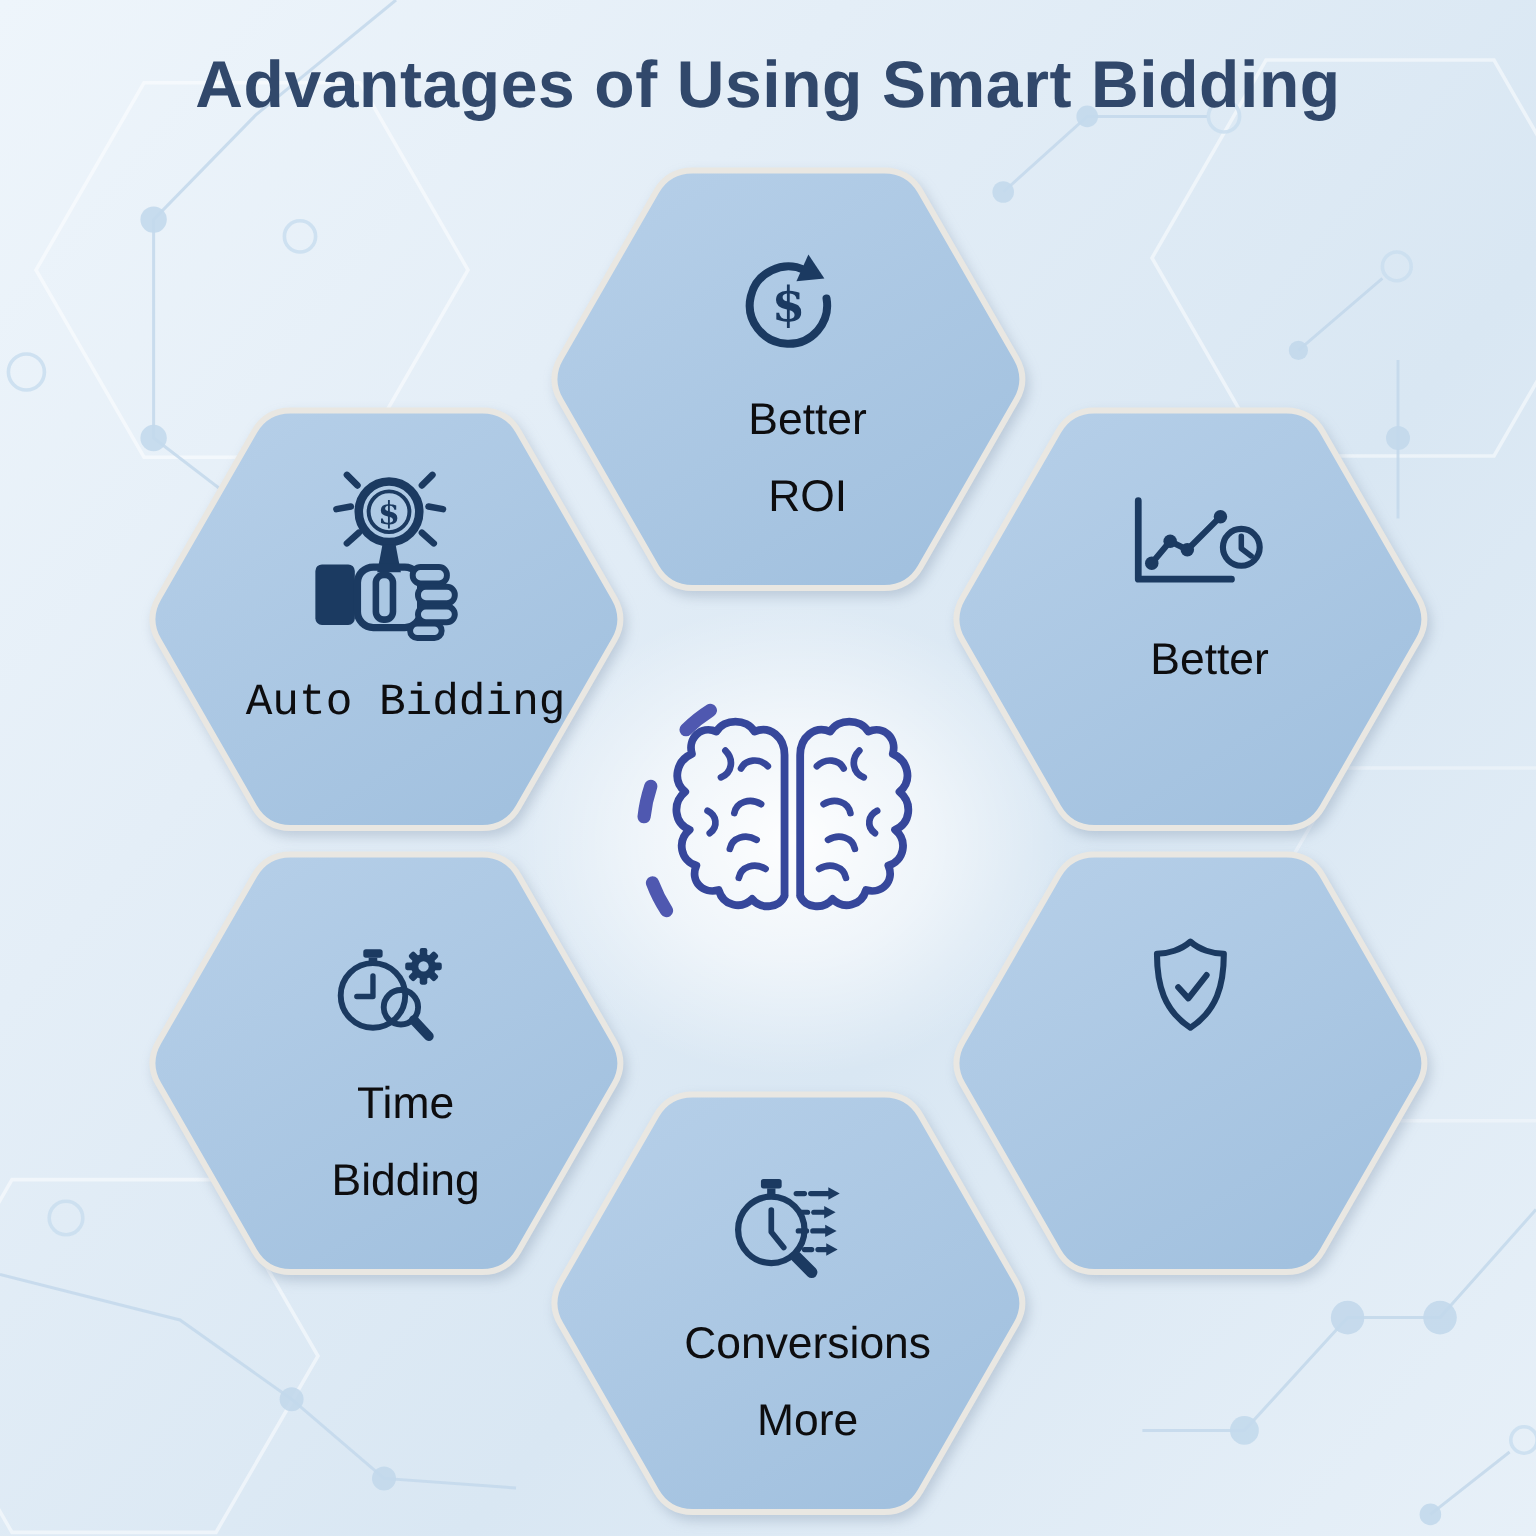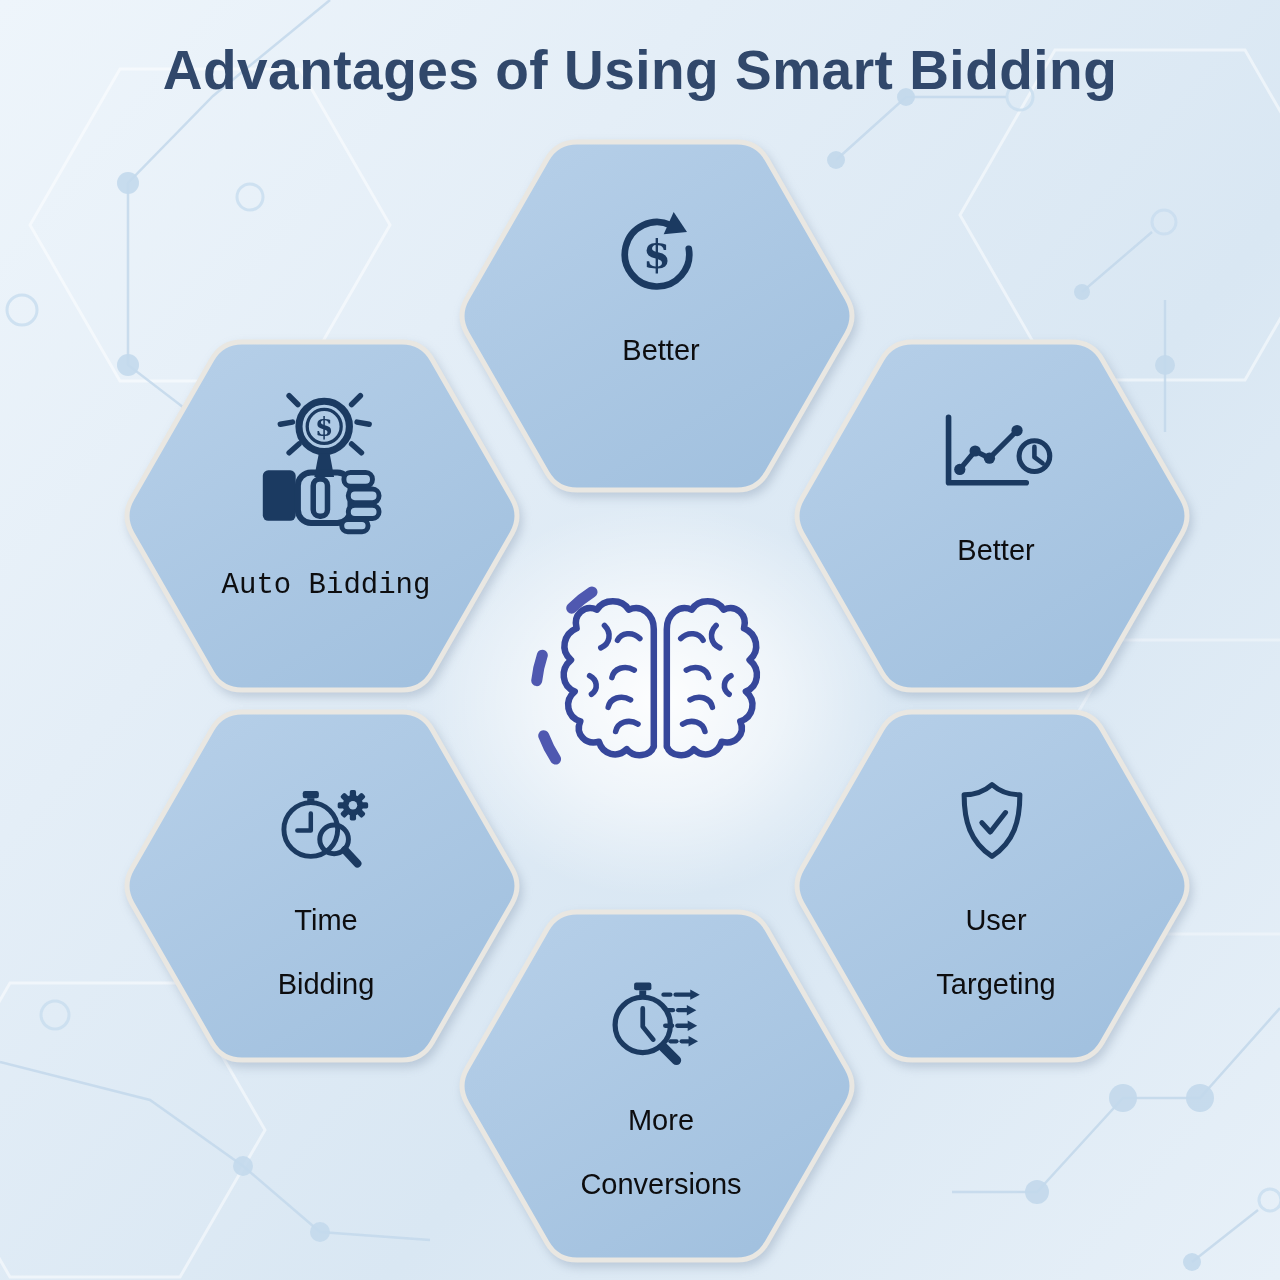--- a/index.html
+++ b/index.html
@@ -21,22 +21,22 @@
     position:absolute; left:420px; top:495px; width:480px; height:410px;
     background: radial-gradient(ellipse at center, rgba(255,255,255,0.95) 0%, rgba(255,255,255,0.55) 35%, rgba(255,255,255,0) 68%);
   }
   .hex { position:absolute; width:400px; height:348px; }
   .hex-shape { position:absolute; left:-8px; top:-8px; filter: drop-shadow(3px 5px 5px rgba(110,130,155,0.30)); }
   .hex-icon {
     position:absolute; left:0; top:46px; width:100%; height:126px;
     display:flex; align-items:center; justify-content:center;
   }
   .hex-label {
-    position:absolute; left:4px; top:176px; width:100%;
-    text-align:center; font-size:29px; line-height:64px; color:#0d0d0f;
+    position:absolute; left:16px; top:176px; width:100%;
+    text-align:center; font-size:37px; line-height:64px; color:#0d0d0f;
   }
   .hex--single .hex-label { top:212px;font-family:Liberation Mono, monospace; }
   .hex--tl .hex-icon { top:40px; height:158px; }
   .hex--top    { left:457px; top:142px; }
   .hex--tr     { left:792px; top:342px; }
   .hex--br     { left:792px; top:712px; }
   .hex--bottom { left:457px; top:912px; }
   .hex--bl     { left:122px; top:712px; }
   .hex--tl     { left:122px; top:342px; }
   .center-brain { position:absolute; left:508px; top:572px; }
@@ -131,20 +131,21 @@
     </svg>
     <div class="hex-icon">
       <svg width="100" height="100" viewBox="0 0 90 90">
         <path d="M 73.6 43 A 29 29 0 1 1 57.3 21.7" fill="none" stroke="#1b3a61" stroke-width="6" stroke-linecap="round"></path>
         <polygon points="60,10 72,28 51,30" fill="#1b3a61"></polygon>
         <text x="45" y="60" text-anchor="middle" font-family="DejaVu Serif, serif" font-weight="bold" font-size="36" fill="#1b3a61">$</text>
       </svg>
     </div>
     <div class="hex-label">
       <div>Better</div>
+      <div>ROI</div>
     </div>
   </div>
 
   <div class="hex hex--tr">
     <svg class="hex-shape" width="416" height="364" viewBox="-8 -8 416 364">
       <path d="M 120 0 H 280 Q 300 0 310 17.3 L 390 156.6 Q 400 174 390 191.4 L 310 330.7 Q 300 348 280 348 H 120 Q 100 348 90 330.7 L 10 191.4 Q 0 174 10 156.6 L 90 17.3 Q 100 0 120 0 Z" fill="url(#hexGrad)" stroke="#e9e7e2" stroke-width="5"></path>
     </svg>
     <div class="hex-icon">
       <svg width="128" height="92" viewBox="0 0 125 90">
         <path d="M 20 12 L 20 76 L 96 76" fill="none" stroke="#1b3a61" stroke-width="5.5" stroke-linecap="round" stroke-linejoin="round"></path>
@@ -164,24 +165,20 @@
 
   <div class="hex hex--br">
     <svg class="hex-shape" width="416" height="364" viewBox="-8 -8 416 364">
       <path d="M 120 0 H 280 Q 300 0 310 17.3 L 390 156.6 Q 400 174 390 191.4 L 310 330.7 Q 300 348 280 348 H 120 Q 100 348 90 330.7 L 10 191.4 Q 0 174 10 156.6 L 90 17.3 Q 100 0 120 0 Z" fill="url(#hexGrad)" stroke="#e9e7e2" stroke-width="5"></path>
     </svg>
     <div class="hex-icon">
       <svg width="76" height="90" viewBox="0 0 90 100">
         <path d="M 45 7 C 54 15 67 19 78 19 C 78 50 71 75 45 92 C 19 75 12 50 12 19 C 23 19 36 15 45 7 Z" fill="none" stroke="#1b3a61" stroke-width="6" stroke-linejoin="round"></path>
         <path d="M 33 52 L 43 63 L 61 40" fill="none" stroke="#1b3a61" stroke-width="6" stroke-linecap="round" stroke-linejoin="round"></path>
       </svg>
-    </div>
-    <div class="hex-label">
-      <div>User</div>
-      <div>Targeting</div>
     </div>
   </div>
 
   <div class="hex hex--bottom">
     <svg class="hex-shape" width="416" height="364" viewBox="-8 -8 416 364">
       <path d="M 120 0 H 280 Q 300 0 310 17.3 L 390 156.6 Q 400 174 390 191.4 L 310 330.7 Q 300 348 280 348 H 120 Q 100 348 90 330.7 L 10 191.4 Q 0 174 10 156.6 L 90 17.3 Q 100 0 120 0 Z" fill="url(#hexGrad)" stroke="#e9e7e2" stroke-width="5"></path>
     </svg>
     <div class="hex-icon">
       <svg width="108" height="100" viewBox="0 0 125 115">
         <circle cx="46" cy="62" r="32" fill="none" stroke="#1b3a61" stroke-width="6"></circle>
@@ -201,22 +198,22 @@
         </g>
         <g fill="#1b3a61">
           <polygon points="101,21 112,27 101,33"></polygon>
           <polygon points="97,39 108,45 97,51"></polygon>
           <polygon points="98,57 109,63 98,69"></polygon>
           <polygon points="99,75 110,81 99,87"></polygon>
         </g>
       </svg>
     </div>
     <div class="hex-label">
+      <div>Conversions</div>
       <div>More</div>
-      <div>Conversions</div>
     </div>
   </div>
 
   <div class="hex hex--bl">
     <svg class="hex-shape" width="416" height="364" viewBox="-8 -8 416 364">
       <path d="M 120 0 H 280 Q 300 0 310 17.3 L 390 156.6 Q 400 174 390 191.4 L 310 330.7 Q 300 348 280 348 H 120 Q 100 348 90 330.7 L 10 191.4 Q 0 174 10 156.6 L 90 17.3 Q 100 0 120 0 Z" fill="url(#hexGrad)" stroke="#e9e7e2" stroke-width="5"></path>
     </svg>
     <div class="hex-icon">
       <svg width="112" height="104" viewBox="0 0 125 115">
         <circle cx="50" cy="67" r="30" fill="none" stroke="#1b3a61" stroke-width="5.5"></circle>

